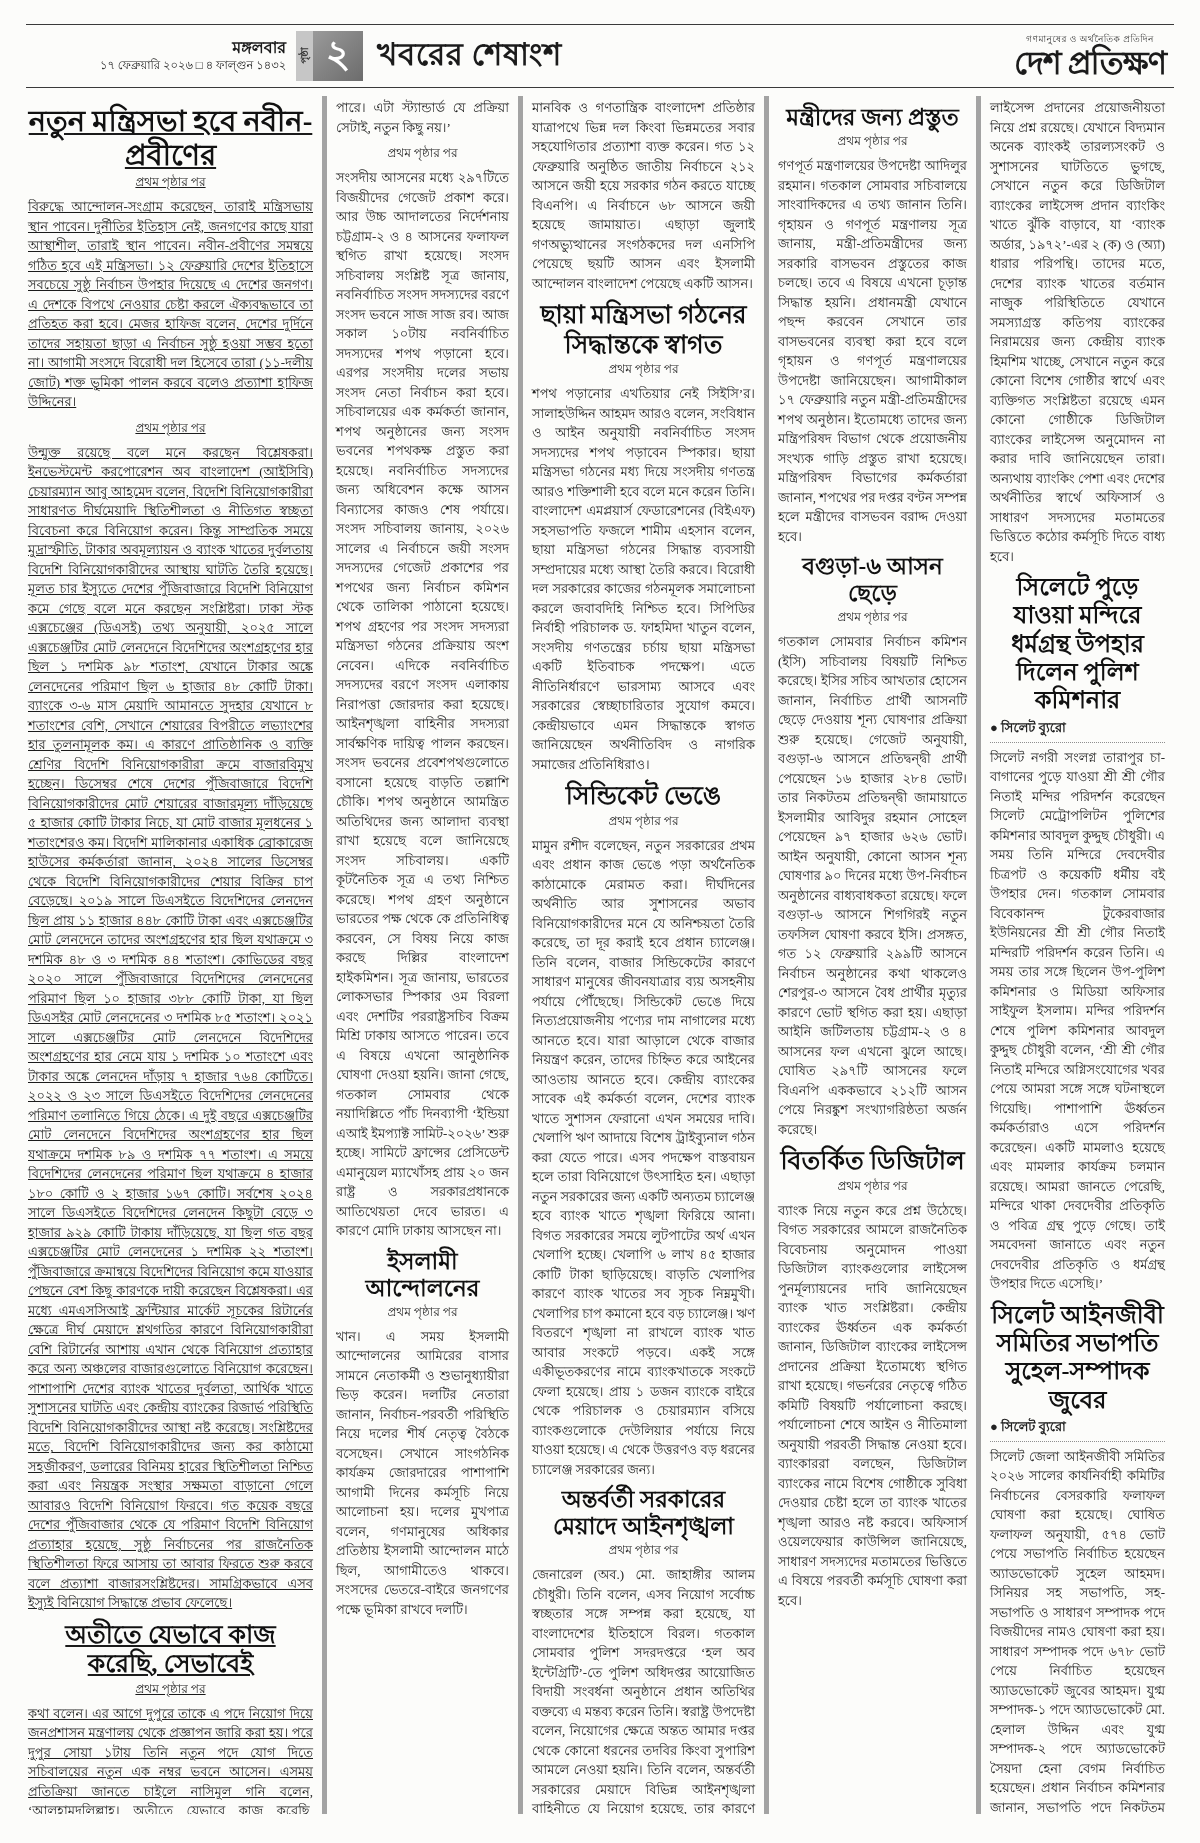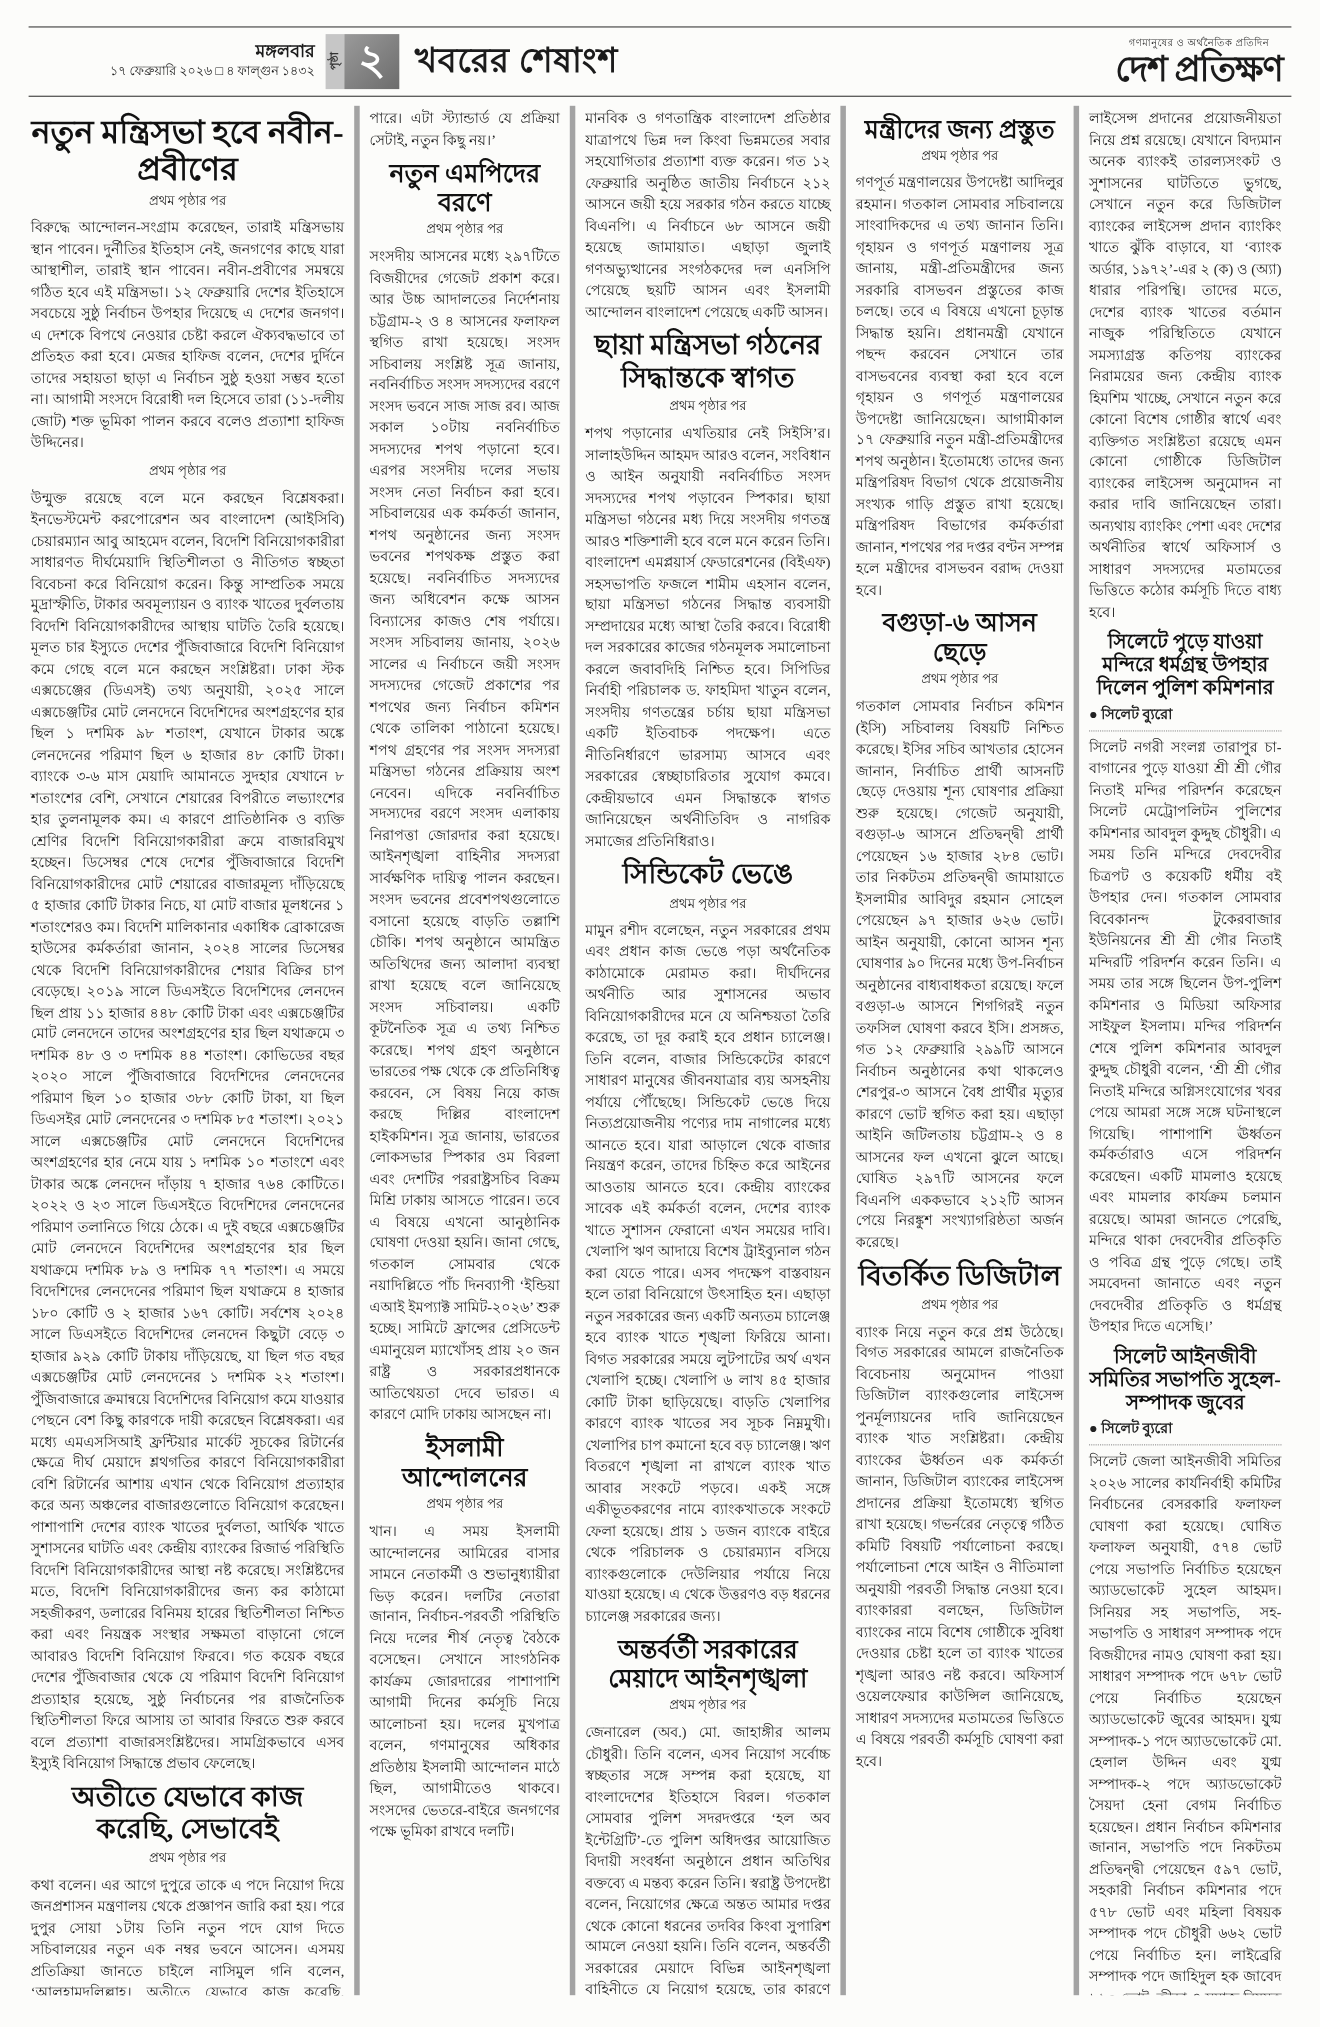--- a/index.html
+++ b/index.html
@@ -33,35 +33,35 @@
     color:#fff; font-size:38px; font-weight:bold;
     display:flex; align-items:center; justify-content:center;
   }
   .section-title { font-size:31px; font-weight:bold; margin-left:14px; letter-spacing:0.5px;text-align:center; }
   .masthead { margin-left:auto; text-align:center; margin-right:6px; }
   .masthead-tagline { font-size:9px; color:#333; letter-spacing:0.5px; }
   .masthead-title { font-size:32px; font-weight:bold; line-height:1.0; letter-spacing:-1px; }
   
   .cols { display:flex; margin-top:8px; height:1718px; overflow:hidden; }
   .col { padding:2px 9px 0; border-left:5px solid #a3a3a3; overflow:hidden; }
-  .col:first-child { border-left:none; padding-left:2px; }
+  .col:first-child { border-left:none; padding-left:2px;text-decoration:underline; }
   .col-1 { width:296px; }
   .col-2 { width:196px; }
   .col-3 { width:246px; }
   .col-4 { width:212px; }
   .col-5 { width:198px; }
   .article { margin-bottom:7px; }
   .headline {
     text-align:center; font-weight:bold; line-height:1.18;
     margin:6px 0 1px; color:#111;
   }
   .h-xl { font-size:29px; }
   .h-lg { font-size:25px; }
   .h-md { font-size:23px; }
-  .h-sm { font-size:18px; }
+  .h-sm { font-size:24px; }
   .kicker { text-align:center; font-size:12px; margin-bottom:4px; color:#222; }
   .byline {
     font-size:13px; font-weight:bold; color:#222;
     border-bottom:1px dotted #8f8f8f; padding-bottom:3px; margin:3px 0 5px;
   }
   .body-text {
     font-size:13px; line-height:1.5; text-align:justify;
     text-justify:inter-word; color:#1d1d1d;
   }
 </style>
@@ -105,21 +105,20 @@
         <div class="kicker">প্রথম পৃষ্ঠার পর</div>
         <div class="body-text">কথা বলেন। এর আগে দুপুরে তাকে এ পদে নিয়োগ দিয়ে জনপ্রশাসন মন্ত্রণালয় থেকে প্রজ্ঞাপন জারি করা হয়। পরে দুপুর সোয়া ১টায় তিনি নতুন পদে যোগ দিতে সচিবালয়ের নতুন এক নম্বর ভবনে আসেন। এসময় প্রতিক্রিয়া জানতে চাইলে নাসিমুল গনি বলেন, ‘আলহামদুলিল্লাহ। অতীতে যেভাবে কাজ করেছি, সেভাবেই কাজ করে যাব।’ নতুন দায়িত্ব পাওয়ার পর সহকর্মীদের ফুলেল শুভেচ্ছায় সিক্ত হন তিনি। মন্ত্রিপরিষদ বিভাগের কর্মকর্তা-কর্মচারীরা তাকে স্বাগত জানান।</div>
       </div>
     </div>
 
     <div class="col col-2">
       <div class="article">
         <div class="body-text">পারে। এটা স্ট্যান্ডার্ড যে প্রক্রিয়া সেটাই, নতুন কিছু নয়।’</div>
       </div>
       <div class="article">
-        <div class="headline h-md">নতুন এমপিদের বরণে</div>
         <div class="kicker">প্রথম পৃষ্ঠার পর</div>
         <div class="body-text">সংসদীয় আসনের মধ্যে ২৯৭টিতে বিজয়ীদের গেজেট প্রকাশ করে। আর উচ্চ আদালতের নির্দেশনায় চট্টগ্রাম-২ ও ৪ আসনের ফলাফল স্থগিত রাখা হয়েছে। সংসদ সচিবালয় সংশ্লিষ্ট সূত্র জানায়, নবনির্বাচিত সংসদ সদস্যদের বরণে সংসদ ভবনে সাজ সাজ রব। আজ সকাল ১০টায় নবনির্বাচিত সদস্যদের শপথ পড়ানো হবে। এরপর সংসদীয় দলের সভায় সংসদ নেতা নির্বাচন করা হবে। সচিবালয়ের এক কর্মকর্তা জানান, শপথ অনুষ্ঠানের জন্য সংসদ ভবনের শপথকক্ষ প্রস্তুত করা হয়েছে। নবনির্বাচিত সদস্যদের জন্য অধিবেশন কক্ষে আসন বিন্যাসের কাজও শেষ পর্যায়ে। সংসদ সচিবালয় জানায়, ২০২৬ সালের এ নির্বাচনে জয়ী সংসদ সদস্যদের গেজেট প্রকাশের পর শপথের জন্য নির্বাচন কমিশন থেকে তালিকা পাঠানো হয়েছে। শপথ গ্রহণের পর সংসদ সদস্যরা মন্ত্রিসভা গঠনের প্রক্রিয়ায় অংশ নেবেন। এদিকে নবনির্বাচিত সদস্যদের বরণে সংসদ এলাকায় নিরাপত্তা জোরদার করা হয়েছে। আইনশৃঙ্খলা বাহিনীর সদস্যরা সার্বক্ষণিক দায়িত্ব পালন করছেন। সংসদ ভবনের প্রবেশপথগুলোতে বসানো হয়েছে বাড়তি তল্লাশি চৌকি। শপথ অনুষ্ঠানে আমন্ত্রিত অতিথিদের জন্য আলাদা ব্যবস্থা রাখা হয়েছে বলে জানিয়েছে সংসদ সচিবালয়। একটি কূটনৈতিক সূত্র এ তথ্য নিশ্চিত করেছে। শপথ গ্রহণ অনুষ্ঠানে ভারতের পক্ষ থেকে কে প্রতিনিধিত্ব করবেন, সে বিষয় নিয়ে কাজ করছে দিল্লির বাংলাদেশ হাইকমিশন। সূত্র জানায়, ভারতের লোকসভার স্পিকার ওম বিরলা এবং দেশটির পররাষ্ট্রসচিব বিক্রম মিশ্রি ঢাকায় আসতে পারেন। তবে এ বিষয়ে এখনো আনুষ্ঠানিক ঘোষণা দেওয়া হয়নি। জানা গেছে, গতকাল সোমবার থেকে নয়াদিল্লিতে পাঁচ দিনব্যাপী ‘ইন্ডিয়া এআই ইমপ্যাক্ট সামিট-২০২৬’ শুরু হচ্ছে। সামিটে ফ্রান্সের প্রেসিডেন্ট এমানুয়েল ম্যাখোঁসহ প্রায় ২০ জন রাষ্ট্র ও সরকারপ্রধানকে আতিথেয়তা দেবে ভারত। এ কারণে মোদি ঢাকায় আসছেন না।</div>
       </div>
       <div class="article">
         <div class="headline h-md">ইসলামী আন্দোলনের</div>
         <div class="kicker">প্রথম পৃষ্ঠার পর</div>
         <div class="body-text">খান। এ সময় ইসলামী আন্দোলনের আমিরের বাসার সামনে নেতাকর্মী ও শুভানুধ্যায়ীরা ভিড় করেন। দলটির নেতারা জানান, নির্বাচন-পরবর্তী পরিস্থিতি নিয়ে দলের শীর্ষ নেতৃত্ব বৈঠকে বসেছেন। সেখানে সাংগঠনিক কার্যক্রম জোরদারের পাশাপাশি আগামী দিনের কর্মসূচি নিয়ে আলোচনা হয়। দলের মুখপাত্র বলেন, গণমানুষের অধিকার প্রতিষ্ঠায় ইসলামী আন্দোলন মাঠে ছিল, আগামীতেও থাকবে। সংসদের ভেতরে-বাইরে জনগণের পক্ষে ভূমিকা রাখবে দলটি।</div>
       </div>
     </div>
 

